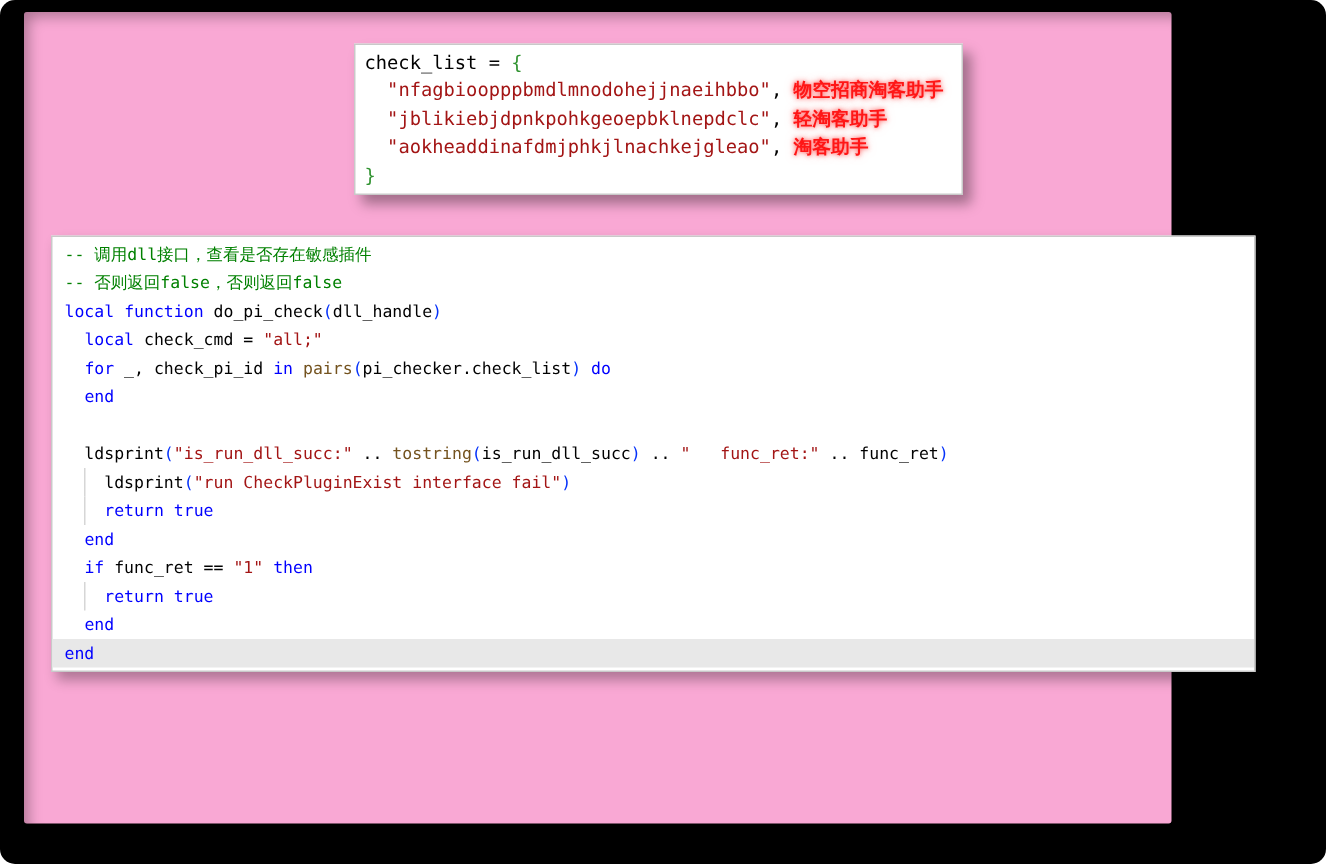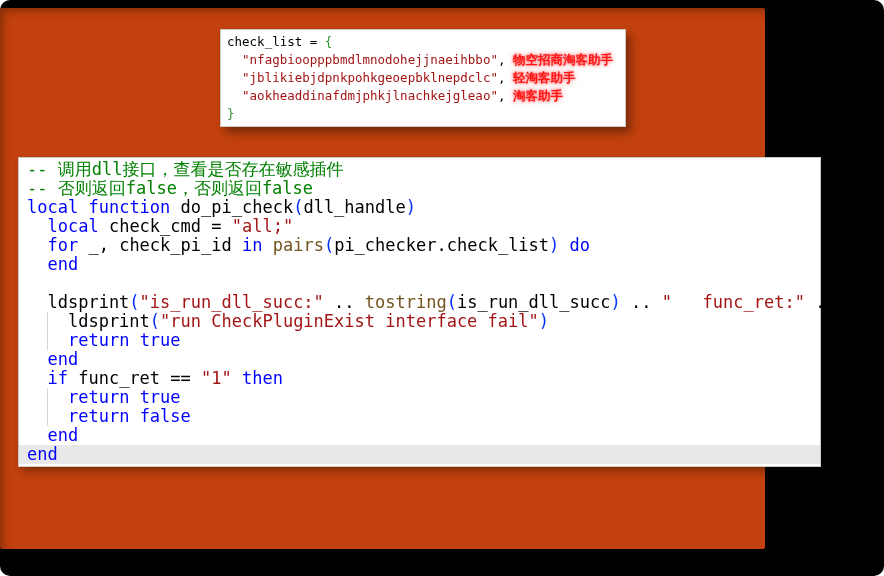--- a/index.html
+++ b/index.html
@@ -1,38 +1,38 @@
 <!DOCTYPE html>
 <html style="--plain: #010101; --kw: #0000ff; --str: #a31515; --com: #008000; --fn: #74531f; --brace: #319331; --paren: #0431fa; --ann: #ff1616; --hl: #e8e8e8;"><head>
 <meta charset="utf-8">
 <style>
   html,body{margin:0;padding:0;}
   body{background:#ffffff;width:884px;height:576px;overflow:hidden;}
   #stage{position:relative;width:884px;height:576px;background:#000;border-radius:10px;overflow:hidden;
          font-family:"DejaVu Sans Mono","Liberation Mono",monospace;}
-  #page{position:absolute;left:0;top:8px;width:765px;height:541px;background:#c2410c;border-radius:2px;
+  #page{position:absolute;left:16px;top:8px;width:765px;height:541px;background:#f9a8d4;border-radius:2px;
         box-shadow:6px 7px 10px rgba(0,0,0,.45), inset 6px 6px 9px -3px rgba(0,0,0,.30);}
   .panel{position:absolute;background:#fff;border:1px solid #c9c9c9;}
   #top-panel{left:220px;top:21px;width:392px;font-size:12.5px;line-height:18px;padding:3px 6px;
              box-shadow:5px 6px 8px rgba(0,0,0,.35);}
-  #code-panel{left:18px;top:149px;width:801px;font-size:17px;line-height:19px;padding:2px 0;
+  #code-panel{left:18px;top:149px;width:801px;font-size:11px;line-height:19px;padding:2px 0;
               box-shadow:4px 5px 8px rgba(0,0,0,.30);}
   .line{white-space:pre;position:relative;}
   #code-panel .line{padding:0 8px;}
   .line.hl{background:var(--hl);}
   .guide{position:absolute;top:0;bottom:0;border-left:1px solid #d6d6d6;}
   .tk-plain{color:var(--plain);}
   .tk-kw{color:var(--kw);}
   .tk-str{color:var(--str);}
   .tk-com{color:var(--com);}
   .tk-fn{color:var(--fn);}
   .tk-brace{color:var(--brace);}
   .tk-paren{color:var(--paren);}
   .tk-ann{color:var(--ann);font-weight:bold;
-          font-family:Liberation Sans, sans-serif;
+          font-family:Liberation Mono, monospace;
           text-shadow:0 0 3px rgba(255,70,70,.85),0 0 6px rgba(255,130,130,.6);}
 </style>
 </head>
 <body>
 
 <div id="stage">
   <div id="page">
     <div id="top-panel" class="panel">
         <div class="line"><span class="tk-plain">check_list = </span><span class="tk-brace">{</span></div>
         <div class="line"><span class="tk-plain">  </span><span class="tk-str">"nfagbioopppbmdlmnodohejjnaeihbbo"</span><span class="tk-plain">, </span><span class="tk-ann">物空招商淘客助手</span></div>
@@ -47,18 +47,17 @@
         <div class="line"><span class="tk-plain">  </span><span class="tk-kw">local</span><span class="tk-plain"> check_cmd = </span><span class="tk-str">"all;"</span></div>
         <div class="line"><span class="tk-plain">  </span><span class="tk-kw">for</span><span class="tk-plain"> _, check_pi_id </span><span class="tk-kw">in</span><span class="tk-plain"> </span><span class="tk-fn">pairs</span><span class="tk-paren">(</span><span class="tk-plain">pi_checker.check_list</span><span class="tk-paren">)</span><span class="tk-plain"> </span><span class="tk-kw">do</span></div>
         <div class="line"><span class="tk-plain">  </span><span class="tk-kw">end</span></div>
         <div class="line"><span class="tk-plain">  </span></div>
         <div class="line"><span class="tk-plain">  ldsprint</span><span class="tk-paren">(</span><span class="tk-str">"is_run_dll_succ:"</span><span class="tk-plain"> .. </span><span class="tk-fn">tostring</span><span class="tk-paren">(</span><span class="tk-plain">is_run_dll_succ</span><span class="tk-paren">)</span><span class="tk-plain"> .. </span><span class="tk-str">"   func_ret:"</span><span class="tk-plain"> .. func_ret</span><span class="tk-paren">)</span></div>
         <div class="line"><span class="tk-plain">    ldsprint</span><span class="tk-paren">(</span><span class="tk-str">"run CheckPluginExist interface fail"</span><span class="tk-paren">)</span><span class="guide" style="left: calc(2ch + 8px);"></span></div>
         <div class="line"><span class="tk-plain">    </span><span class="tk-kw">return</span><span class="tk-plain"> </span><span class="tk-kw">true</span><span class="guide" style="left: calc(2ch + 8px);"></span></div>
         <div class="line"><span class="tk-plain">  </span><span class="tk-kw">end</span></div>
         <div class="line"><span class="tk-plain">  </span><span class="tk-kw">if</span><span class="tk-plain"> func_ret == </span><span class="tk-str">"1"</span><span class="tk-plain"> </span><span class="tk-kw">then</span></div>
         <div class="line"><span class="tk-plain">    </span><span class="tk-kw">return</span><span class="tk-plain"> </span><span class="tk-kw">true</span><span class="guide" style="left: calc(2ch + 8px);"></span></div>
-        <div class="line"><span class="tk-plain">    </span><span class="tk-kw">return</span><span class="tk-plain"> </span><span class="tk-kw">false</span><span class="guide" style="left: calc(2ch + 8px);"></span></div>
         <div class="line"><span class="tk-plain">  </span><span class="tk-kw">end</span></div>
         <div class="line hl"><span class="tk-kw">end</span></div>
       </div>
   </div>
 </div>
 
 </body></html>

